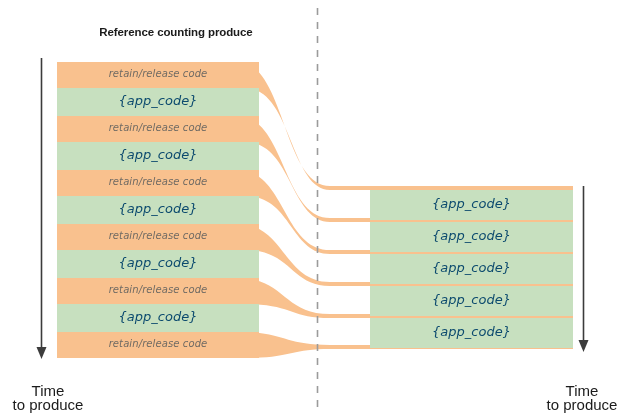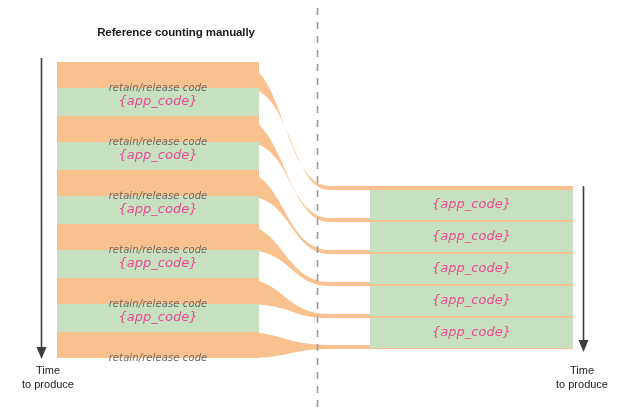--- a/index.html
+++ b/index.html
@@ -48,44 +48,44 @@
     position: absolute;
     font-family: "DejaVu Sans", sans-serif;
     font-style: italic;
     white-space: nowrap;
     pointer-events: none;
   }
   .label-retain {
     font-size: 10px;
     color: #6f6a63;
     letter-spacing: 0.1px;
-    margin-top: 14px;
   }
   .label-app {
     font-size: 13px;
-    color: #ec4899;
+    color: #0c4a6e;
   }
 
   .axis-caption {
     position: absolute;
-    font-size: 11px;
+    font-size: 15px;
     color: #1b1b1b;
     text-align: center;
     line-height: 13.5px;
     white-space: nowrap;
+    margin-top: 20px;
   }
   #caption-left  { left: 6px;   top: 364px; width: 84px; }
   #caption-right { left: 540px; top: 364px; width: 84px; }
 </style>
 </head>
 <body>
 
 <div id="diagram-root">
 
-  <div class="col-title" id="title-left">Reference counting manually</div>
+  <div class="col-title" id="title-left">Reference counting produce</div>
 
 
   <svg class="svg-layer" id="graphics" viewBox="0 0 626 419">
 
     <g>
 
       <path fill="#F9C18E" d="M 57,62
                L 238,62
                C 285,62 283,186 330,186
                L 573,186

